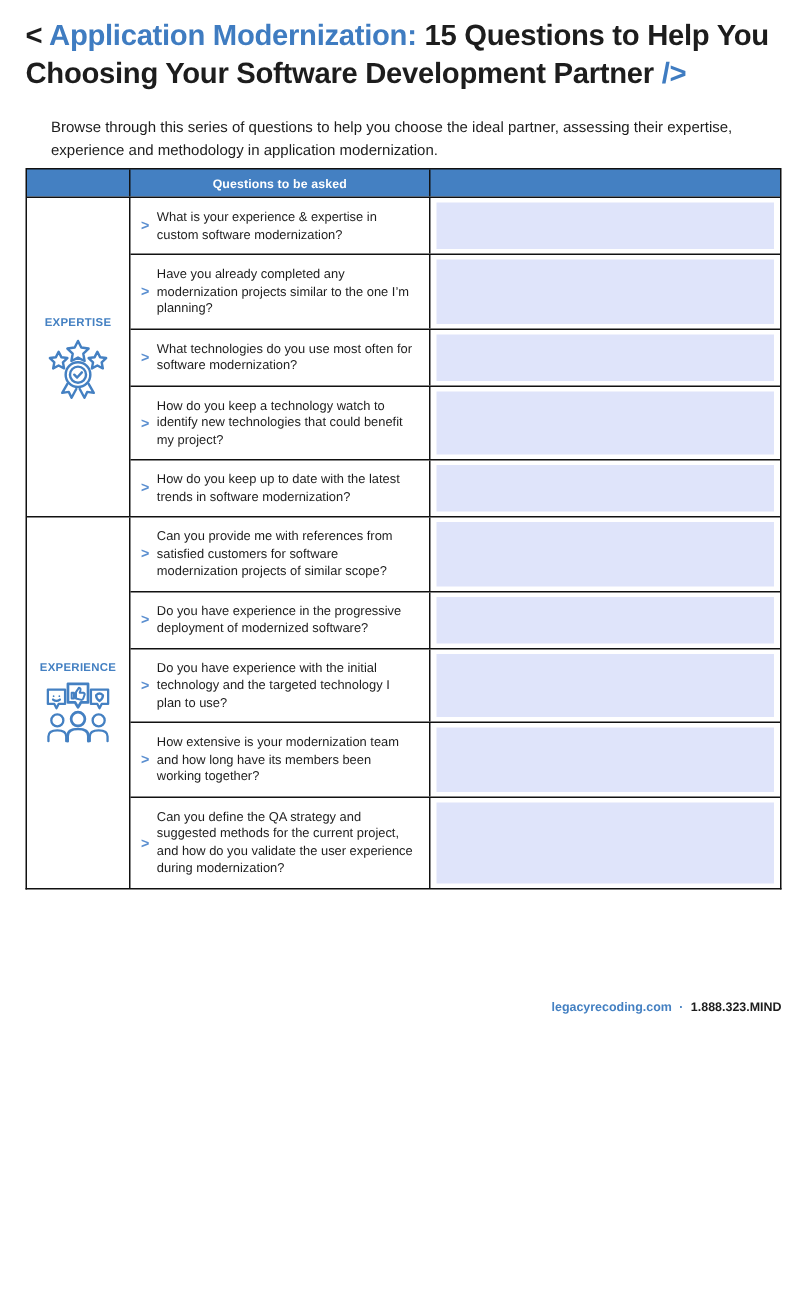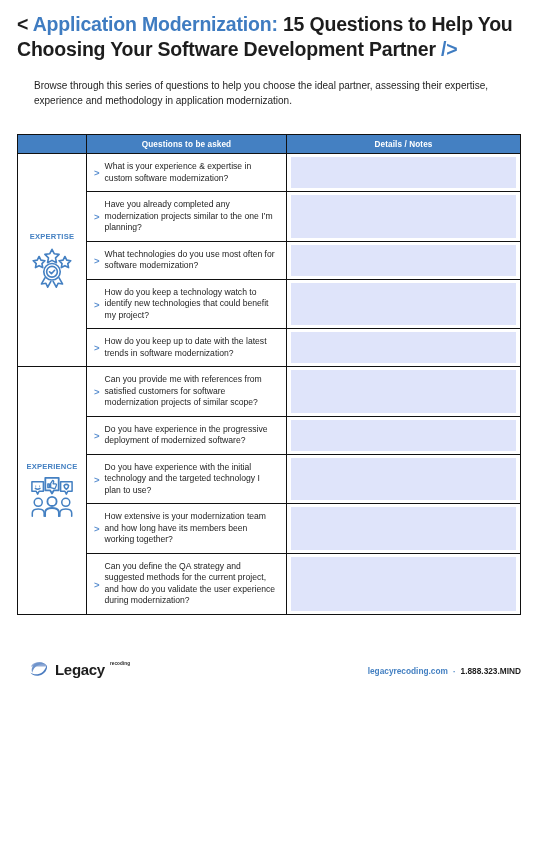--- a/index.html
+++ b/index.html
@@ -28,21 +28,21 @@
     margin: 18px 17px 4px 17px;
     font-size: 10px;
     line-height: 1.45;
     color: #1d1d1d;
     width: 490px;
   }
 
   
   .table {
     position: absolute;
-    left: 17px; top: 134px;
+    left: 17px; top: 112px;
     width: 504px;
     border: 1.6px solid #111;
     border-top: none;
   }
   .thead {
     display: flex;
     background: #4480c2;
     height: 19px;
     border-top: 1.6px solid #111;
   }
@@ -151,21 +151,20 @@
 
   <div class="title-block">
     <div class="title"><span class="chev">&lt;</span> <span class="accent">Application Modernization:</span> <span>15 Questions to Help You Choosing Your Software Development Partner</span> <span class="closer">/&gt;</span></div>
     <p class="intro">Browse through this series of questions to help you choose the ideal partner, assessing their expertise, experience and methodology in application modernization.</p>
   </div>
 
   <div class="table">
     <div class="thead">
       <div class="th icon-col"></div>
       <div class="th q-col">Questions to be asked</div>
-      <div class="th d-col">Details / Notes</div>
     </div>
 
     <div class="section">
       <div class="cat-cell">
         <div class="cat-label">EXPERTISE</div>
         <svg class="cat-icon" viewBox="0 0 48 46">
           <g fill="none" stroke="#4480c2" stroke-width="1.7" stroke-linejoin="round" stroke-linecap="round">
             <path d="M24 4.5 l2.3 4.6 5.1 .7 -3.7 3.6 .9 5.1 -4.6-2.4 -4.6 2.4 .9-5.1 -3.7-3.6 5.1-.7z"></path>
             <path d="M10.5 12 l1.9 3.8 4.2 .6 -3.1 3 .8 4.2 -3.8-2 -3.8 2 .8-4.2 -3.1-3 4.2-.6z"></path>
             <path d="M37.5 12 l1.9 3.8 4.2 .6 -3.1 3 .8 4.2 -3.8-2 -3.8 2 .8-4.2 -3.1-3 4.2-.6z"></path>
@@ -293,29 +292,20 @@
           </div>
           <div class="d-cell">
               <div class="d-box"></div>
             </div>
         </div>
       </div>
     </div>
   </div>
 
   <div class="footer">
-    <div class="logo-wrap">
-      <svg class="logo-mark" viewBox="0 0 24 24">
-        <path d="M3.2 9.2 a9.6 7.4 0 0 1 17.6 0 z" fill="#8fa9d6"></path>
-        <path d="M20.4 7.4 c1.6 4.8 -2.2 10.6 -8.2 11.8 c-4.6 .9 -8.4 -1 -9.6 -3.4 c2.4 2 6.2 2.6 9.8 1.4 c4.2 -1.4 7 -5.2 8 -9.8 z" fill="#4b7cc0"></path>
-        <path d="M9.6 5.2 c4.4 -1.6 8.6 .2 10.6 3 c-2 -1.4 -5.6 -1.8 -9 -.4 c-3.6 1.5 -6 4.6 -6.6 8.2 c-1.6 -4 .6 -9 5 -10.8 z" fill="#6f94cb"></path>
-      </svg>
-      <span class="logo-text">Legacy</span>
-      <span class="logo-sup">recoding</span>
-    </div>
     <div class="footer-right">
       <span class="f-site">legacyrecoding.com</span>
       <span class="f-dot">·</span>
       <span class="f-tel">1.888.323.MIND</span>
     </div>
   </div>
 
 </div>
 
 </body></html>

